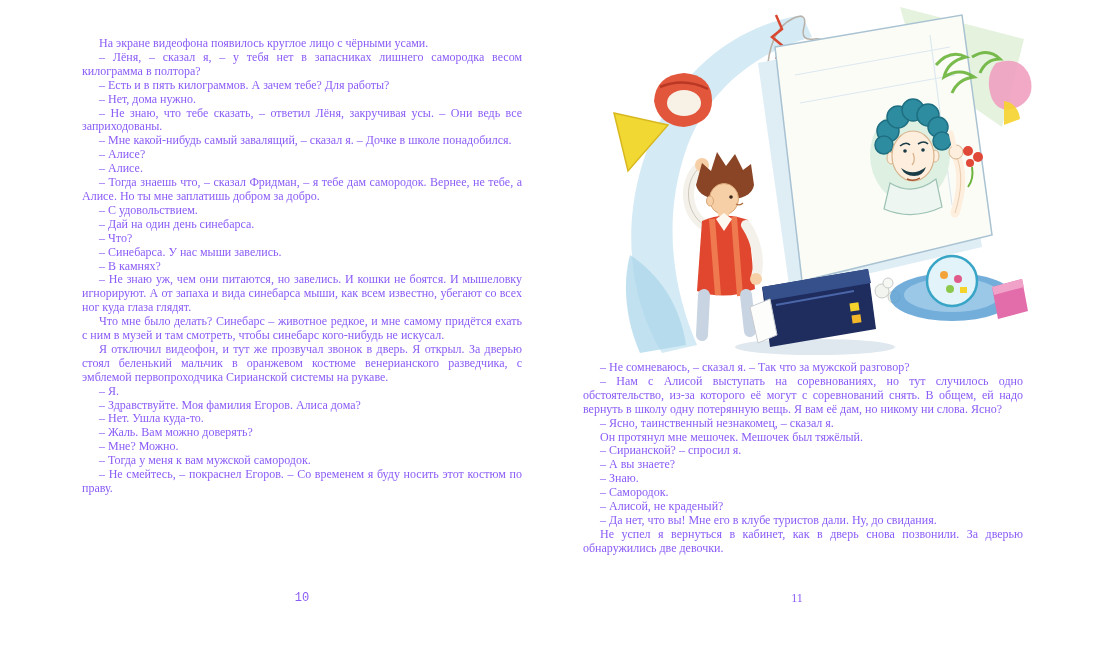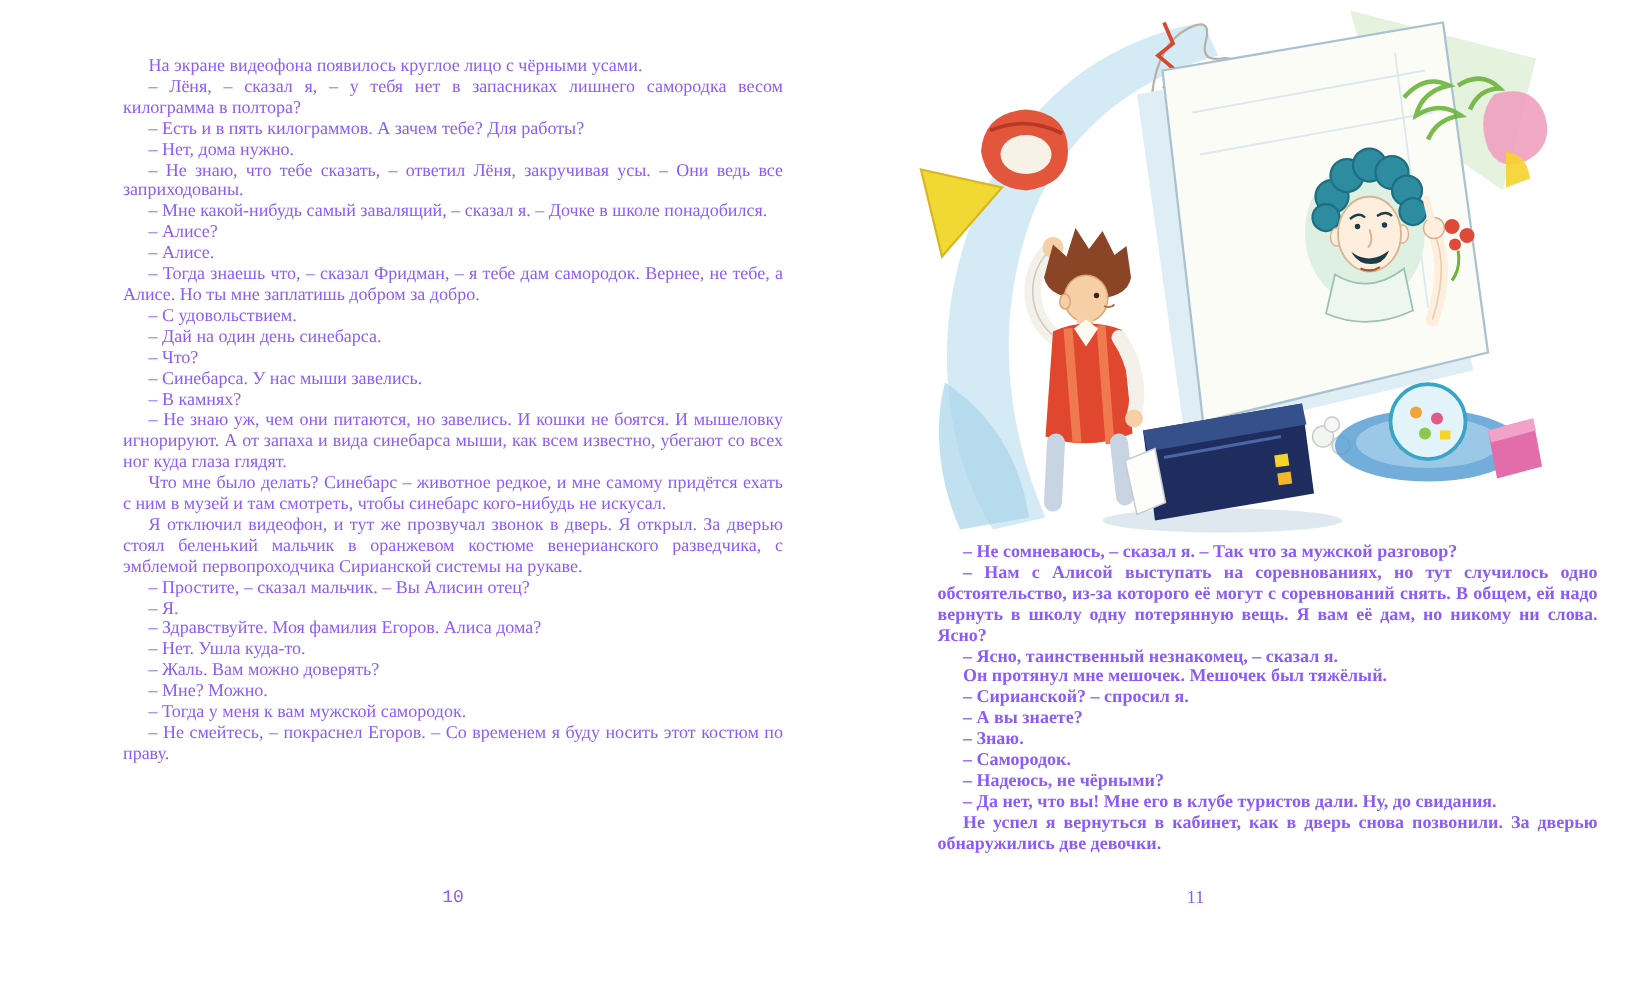--- a/index.html
+++ b/index.html
@@ -15,21 +15,21 @@
     position:absolute;
     width:440px;
     text-align:justify;
     font-size:12px;
     line-height:13.9px;
     hyphens:auto;
     -webkit-hyphens:auto;
   }
   .text-col p{margin:0;text-indent:17px;}
   .page-left .text-col{left:82px;top:37px;}
-  .page-right .text-col{left:625px;top:361px;font-weight:bold;}
+  .page-right .text-col{left:583px;top:361px;}
   .page-num{
     position:absolute;
     width:440px;
     top:591px;
     text-align:center;
     font-size:12px;
   }
   .page-left .page-num{left:82px;font-family:Liberation Mono, monospace;}
   .page-right .page-num{left:577px;}
   .illustration{
@@ -55,21 +55,20 @@
         <p>– Алисе.</p>
         <p>– Тогда знаешь что, – сказал Фридман, – я тебе дам самородок. Вернее, не тебе, а Алисе. Но ты мне заплатишь добром за добро.</p>
         <p>– С удовольствием.</p>
         <p>– Дай на один день синебарса.</p>
         <p>– Что?</p>
         <p>– Синебарса. У нас мыши завелись.</p>
         <p>– В камнях?</p>
         <p>– Не знаю уж, чем они питаются, но завелись. И кошки не боятся. И мышеловку игнорируют. А от запаха и вида синебарса мыши, как всем известно, убегают со всех ног куда глаза глядят.</p>
         <p>Что мне было делать? Синебарс – животное редкое, и мне самому придётся ехать с ним в музей и там смотреть, чтобы синебарс кого-нибудь не искусал.</p>
         <p>Я отключил видеофон, и тут же прозвучал звонок в дверь. Я открыл. За дверью стоял беленький мальчик в оранжевом костюме венерианского разведчика, с эмблемой первопроходчика Сирианской системы на рукаве.</p>
-        <p>– Простите, – сказал мальчик. – Вы Алисин отец?</p>
         <p>– Я.</p>
         <p>– Здравствуйте. Моя фамилия Егоров. Алиса дома?</p>
         <p>– Нет. Ушла куда-то.</p>
         <p>– Жаль. Вам можно доверять?</p>
         <p>– Мне? Можно.</p>
         <p>– Тогда у меня к вам мужской самородок.</p>
         <p>– Не смейтесь, – покраснел Егоров. – Со временем я буду носить этот костюм по праву.</p>
       </div>
     <div class="page-num">10</div>
   </div>
@@ -199,20 +198,20 @@
 
     <div class="text-col">
         <p>– Не сомневаюсь, – сказал я. – Так что за мужской разговор?</p>
         <p>– Нам с Алисой выступать на соревнованиях, но тут случилось одно обстоятельство, из-за которого её могут с соревнований снять. В общем, ей надо вернуть в школу одну потерянную вещь. Я вам её дам, но никому ни слова. Ясно?</p>
         <p>– Ясно, таинственный незнакомец, – сказал я.</p>
         <p>Он протянул мне мешочек. Мешочек был тяжёлый.</p>
         <p>– Сирианской? – спросил я.</p>
         <p>– А вы знаете?</p>
         <p>– Знаю.</p>
         <p>– Самородок.</p>
-        <p>– Надеюсь, не чёрными?</p>
+        <p>– Алисой, не краденый?</p>
         <p>– Да нет, что вы! Мне его в клубе туристов дали. Ну, до свидания.</p>
         <p>Не успел я вернуться в кабинет, как в дверь снова позвонили. За дверью обнаружились две девочки.</p>
       </div>
     <div class="page-num">11</div>
   </div>
 
 </div>
 
 </body></html>

